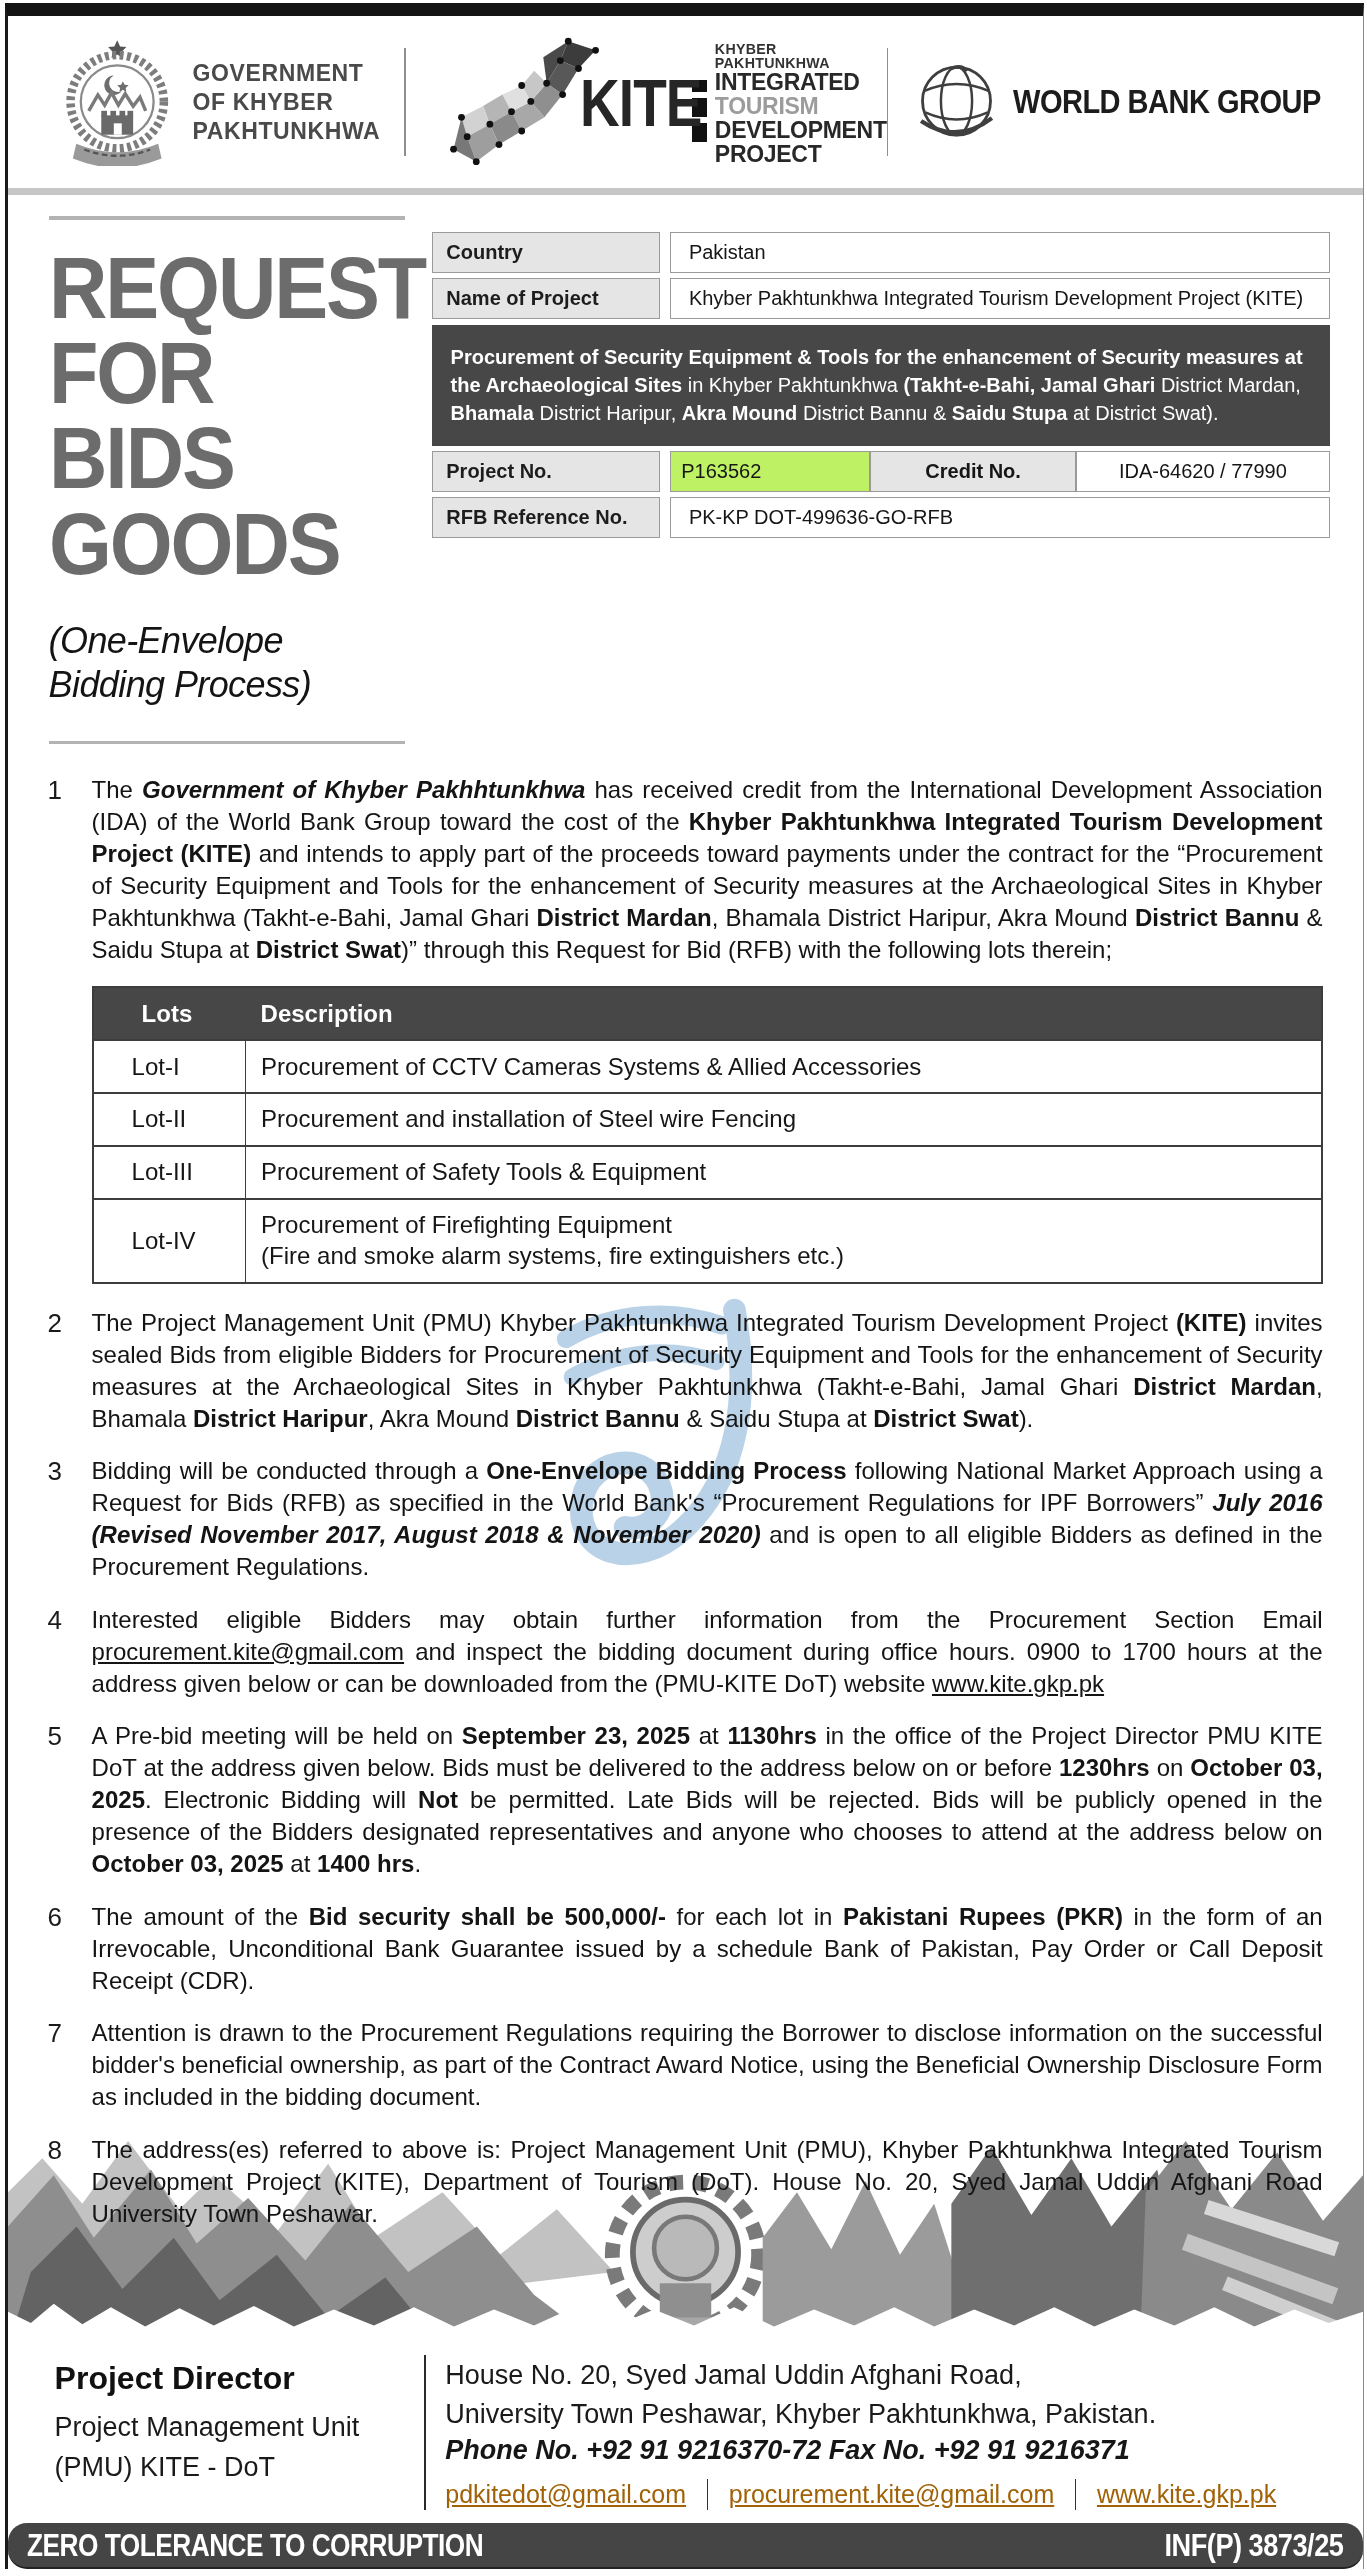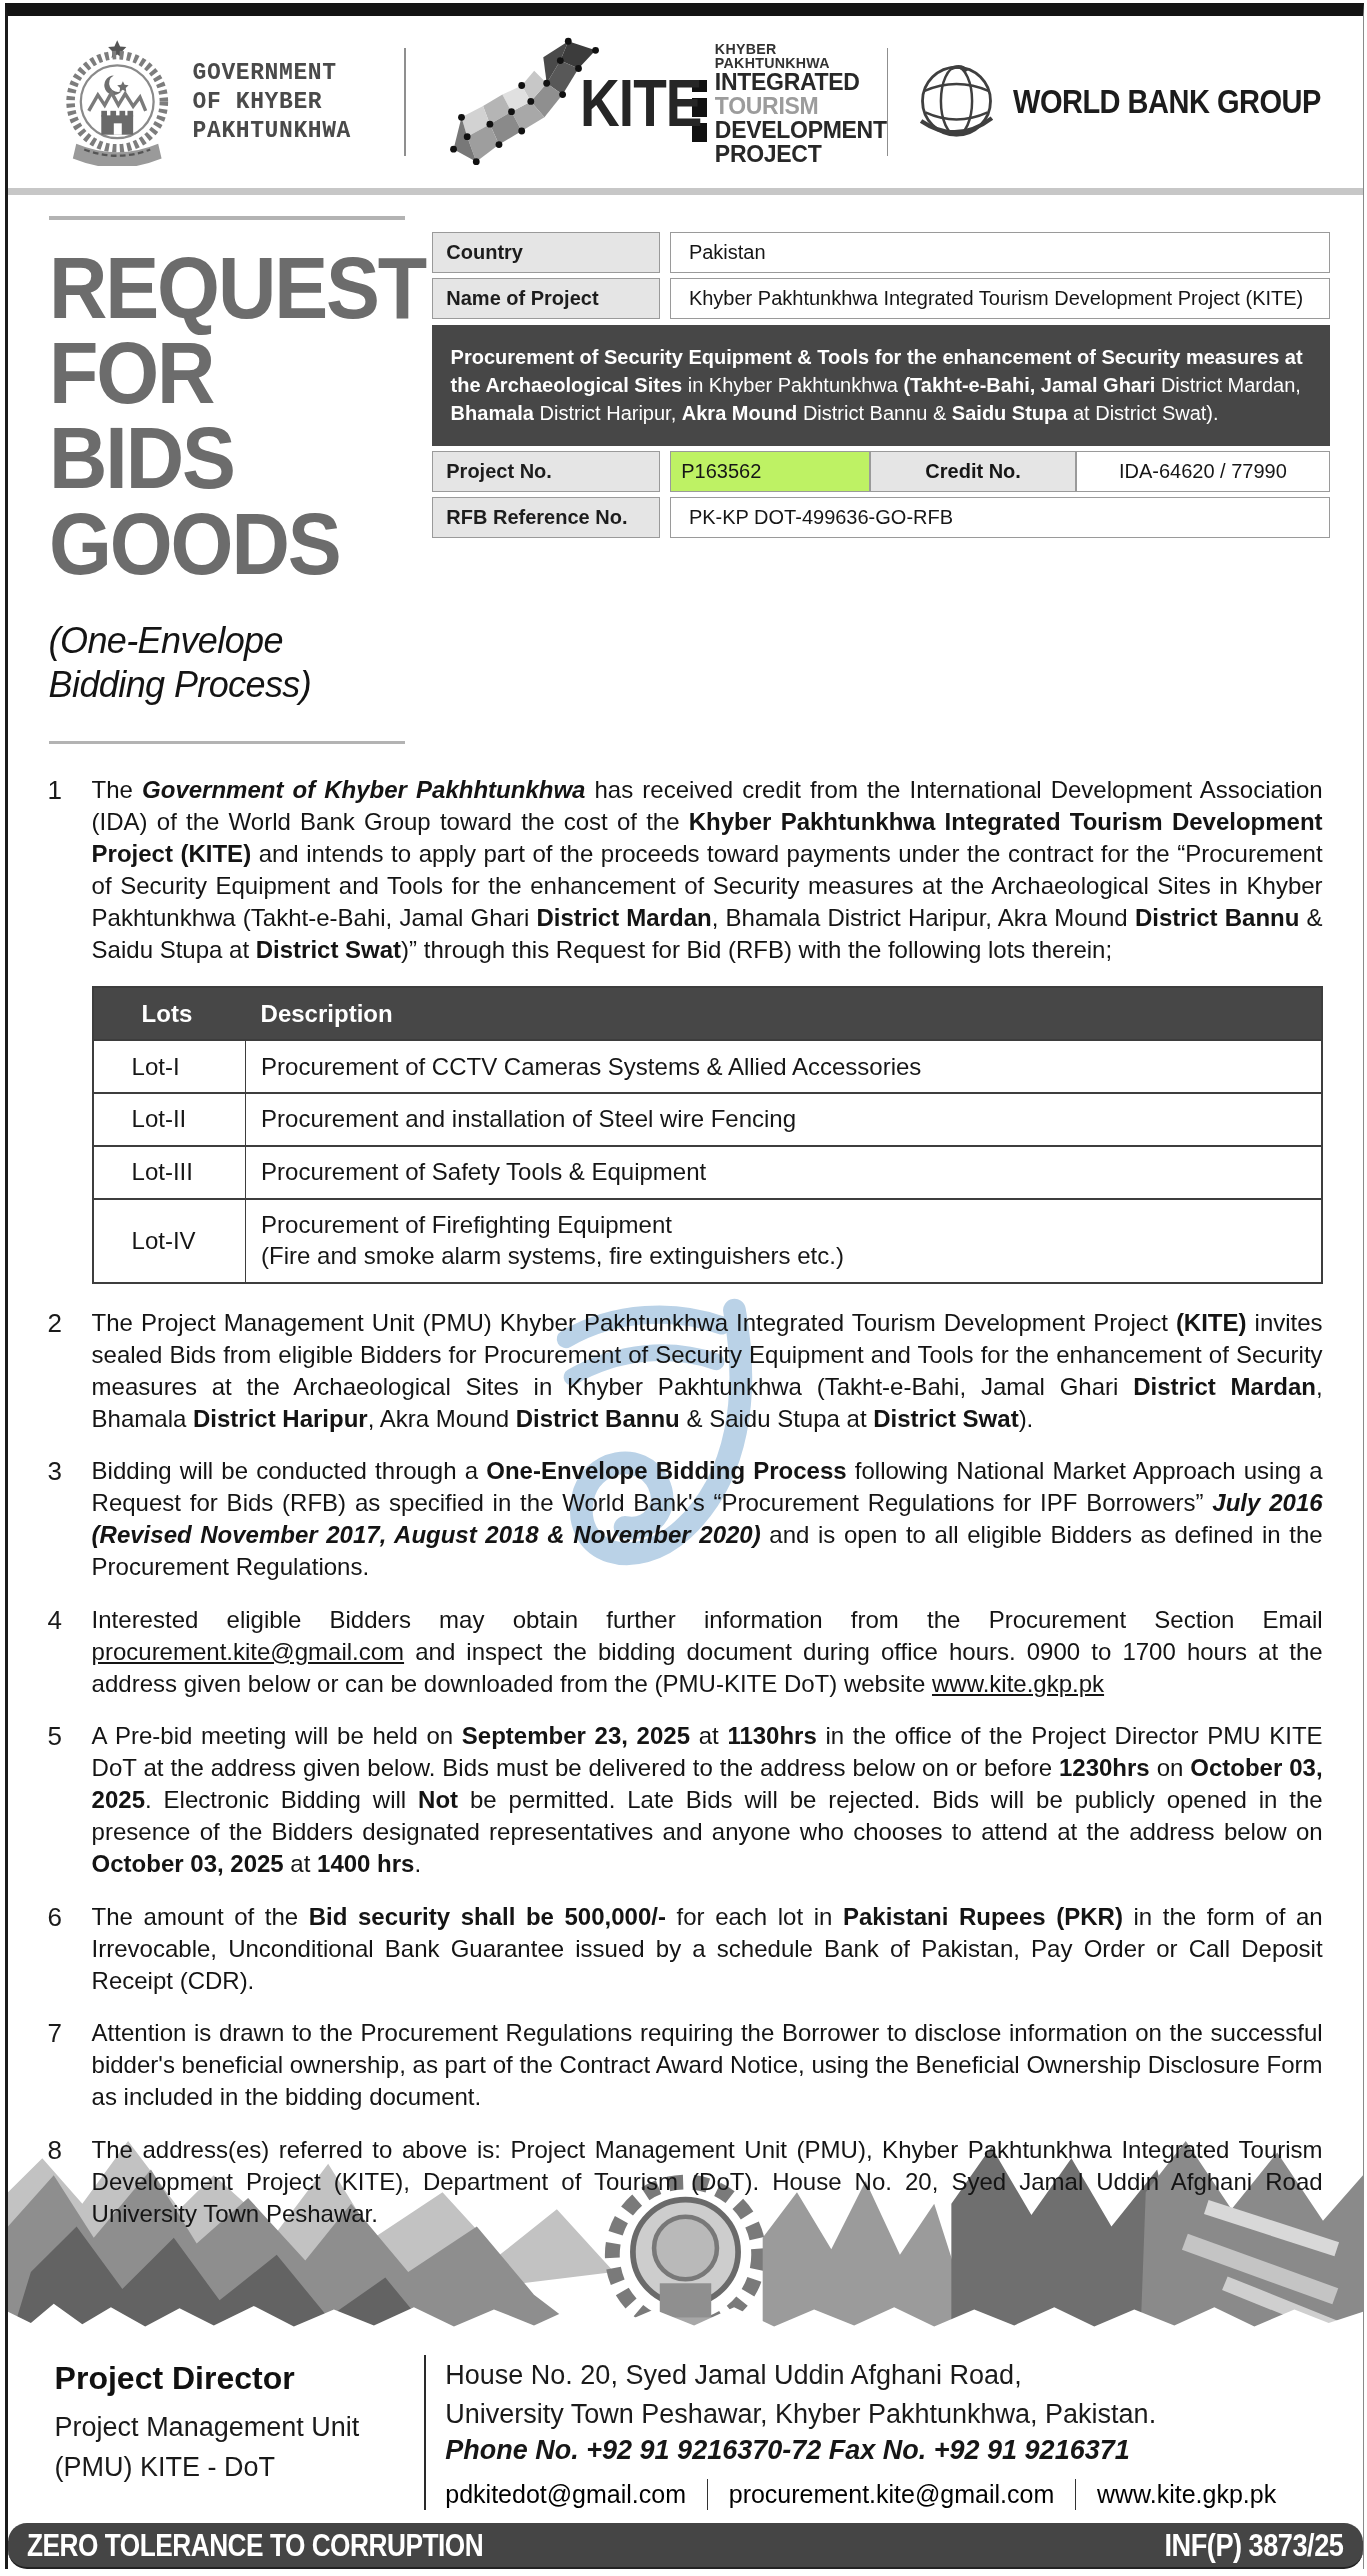--- a/index.html
+++ b/index.html
@@ -7,21 +7,21 @@
   body { font-family:"Liberation Sans", sans-serif; color:#161616; }
   .canvas { position:relative; width:1368px; height:2576px; background:#fff; overflow:hidden; }
   .page { position:absolute; left:4.6px; top:3.4px; width:1359px; height:2566px;
           border-top:13.7px solid #141414; border-left:3.4px solid #1b1b1b; border-right:1.7px solid #8a8a8a;
           background:#fff; }
 
   
   .header { position:relative; height:172px; display:flex; align-items:center; }
   .hdr-sec { display:flex; align-items:center; height:100%; }
   .hdr-govt { width:427px; padding-left:51px; gap:17px; }
-  .govt-text { font-size:23px; font-weight:600; color:#4a4a4a; letter-spacing:0.6px; line-height:1.25;font-family:Liberation Mono, monospace; }
+  .govt-text { font-size:23px; font-weight:600; color:#4a4a4a; letter-spacing:0.6px; line-height:1.25; }
   .vdiv { width:1.7px; background:#8f8f8f; height:108px; }
   .hdr-kite { width:502px; padding-left:20px; position:relative; }
   .kite-word { font-size:67px; font-weight:800; color:#262626; letter-spacing:-1.1px;
                transform:scaleX(.82); transform-origin:left center; margin-left:-34px; }
   .kite-squares { display:flex; flex-direction:column; gap:5.7px; margin:17px 8px 0 -36px; }
   .kite-squares i { width:15px; height:19.4px; background:#111; }
   .kite-squares i:first-child { height:12.5px; }
   .kite-text { line-height:1.04; margin-top:3.4px; }
   .kt-small { font-size:14.2px; font-weight:600; color:#333; letter-spacing:0.3px; }
   .kt-big   { font-size:23px; font-weight:800; color:#282828; letter-spacing:-0.3px; }
@@ -82,21 +82,21 @@
   .panorama { display:block; width:100%; height:223px; }
   .footer { display:flex; padding:3.4px 23px 13.7px 27px; min-height:138px; }
   .f-left { width:369px; flex:none; padding-top:9px;margin-left:20px; }
   .f-title { font-size:32px; font-weight:800; color:#111; margin-bottom:10.3px; }
   .f-line { font-size:27px; color:#1a1a1a; line-height:1.5; }
   .f-div { width:2.3px; background:#2a2a2a; margin:4.6px 19.4px 0 0; }
   .f-right { flex:1; padding-top:5.7px; }
   .f-addr { font-size:27px; line-height:1.42; color:#1a1a1a; }
   .f-phone { font-size:27px; font-weight:700; font-style:italic; margin-top:2.3px; }
   .f-links { display:flex; align-items:center; margin-top:12.5px; font-size:25px; }
-  .f-links .lnk { color:#000000; }
+  .f-links .lnk { text-decoration:underline; color:#a16207; }
   .f-links .lsep { width:1.7px; height:31px; background:#333; margin:0 20.5px; }
   .bottombar { height:46px; background:#454545; display:flex; align-items:center;
                justify-content:space-between; padding:0 19.4px; border-bottom:2.8px solid #222;border-radius:19px; }
   .bb-left  { color:#fff; font-size:32px; font-weight:800; letter-spacing:-0.6px;
               transform:scaleX(.82); transform-origin:left center; white-space:nowrap; }
   .bb-right { color:#fff; font-size:32px; font-weight:800; letter-spacing:-0.6px;
               transform:scaleX(.85); transform-origin:right center; white-space:nowrap; }
 </style>
 </head>
 <body>

